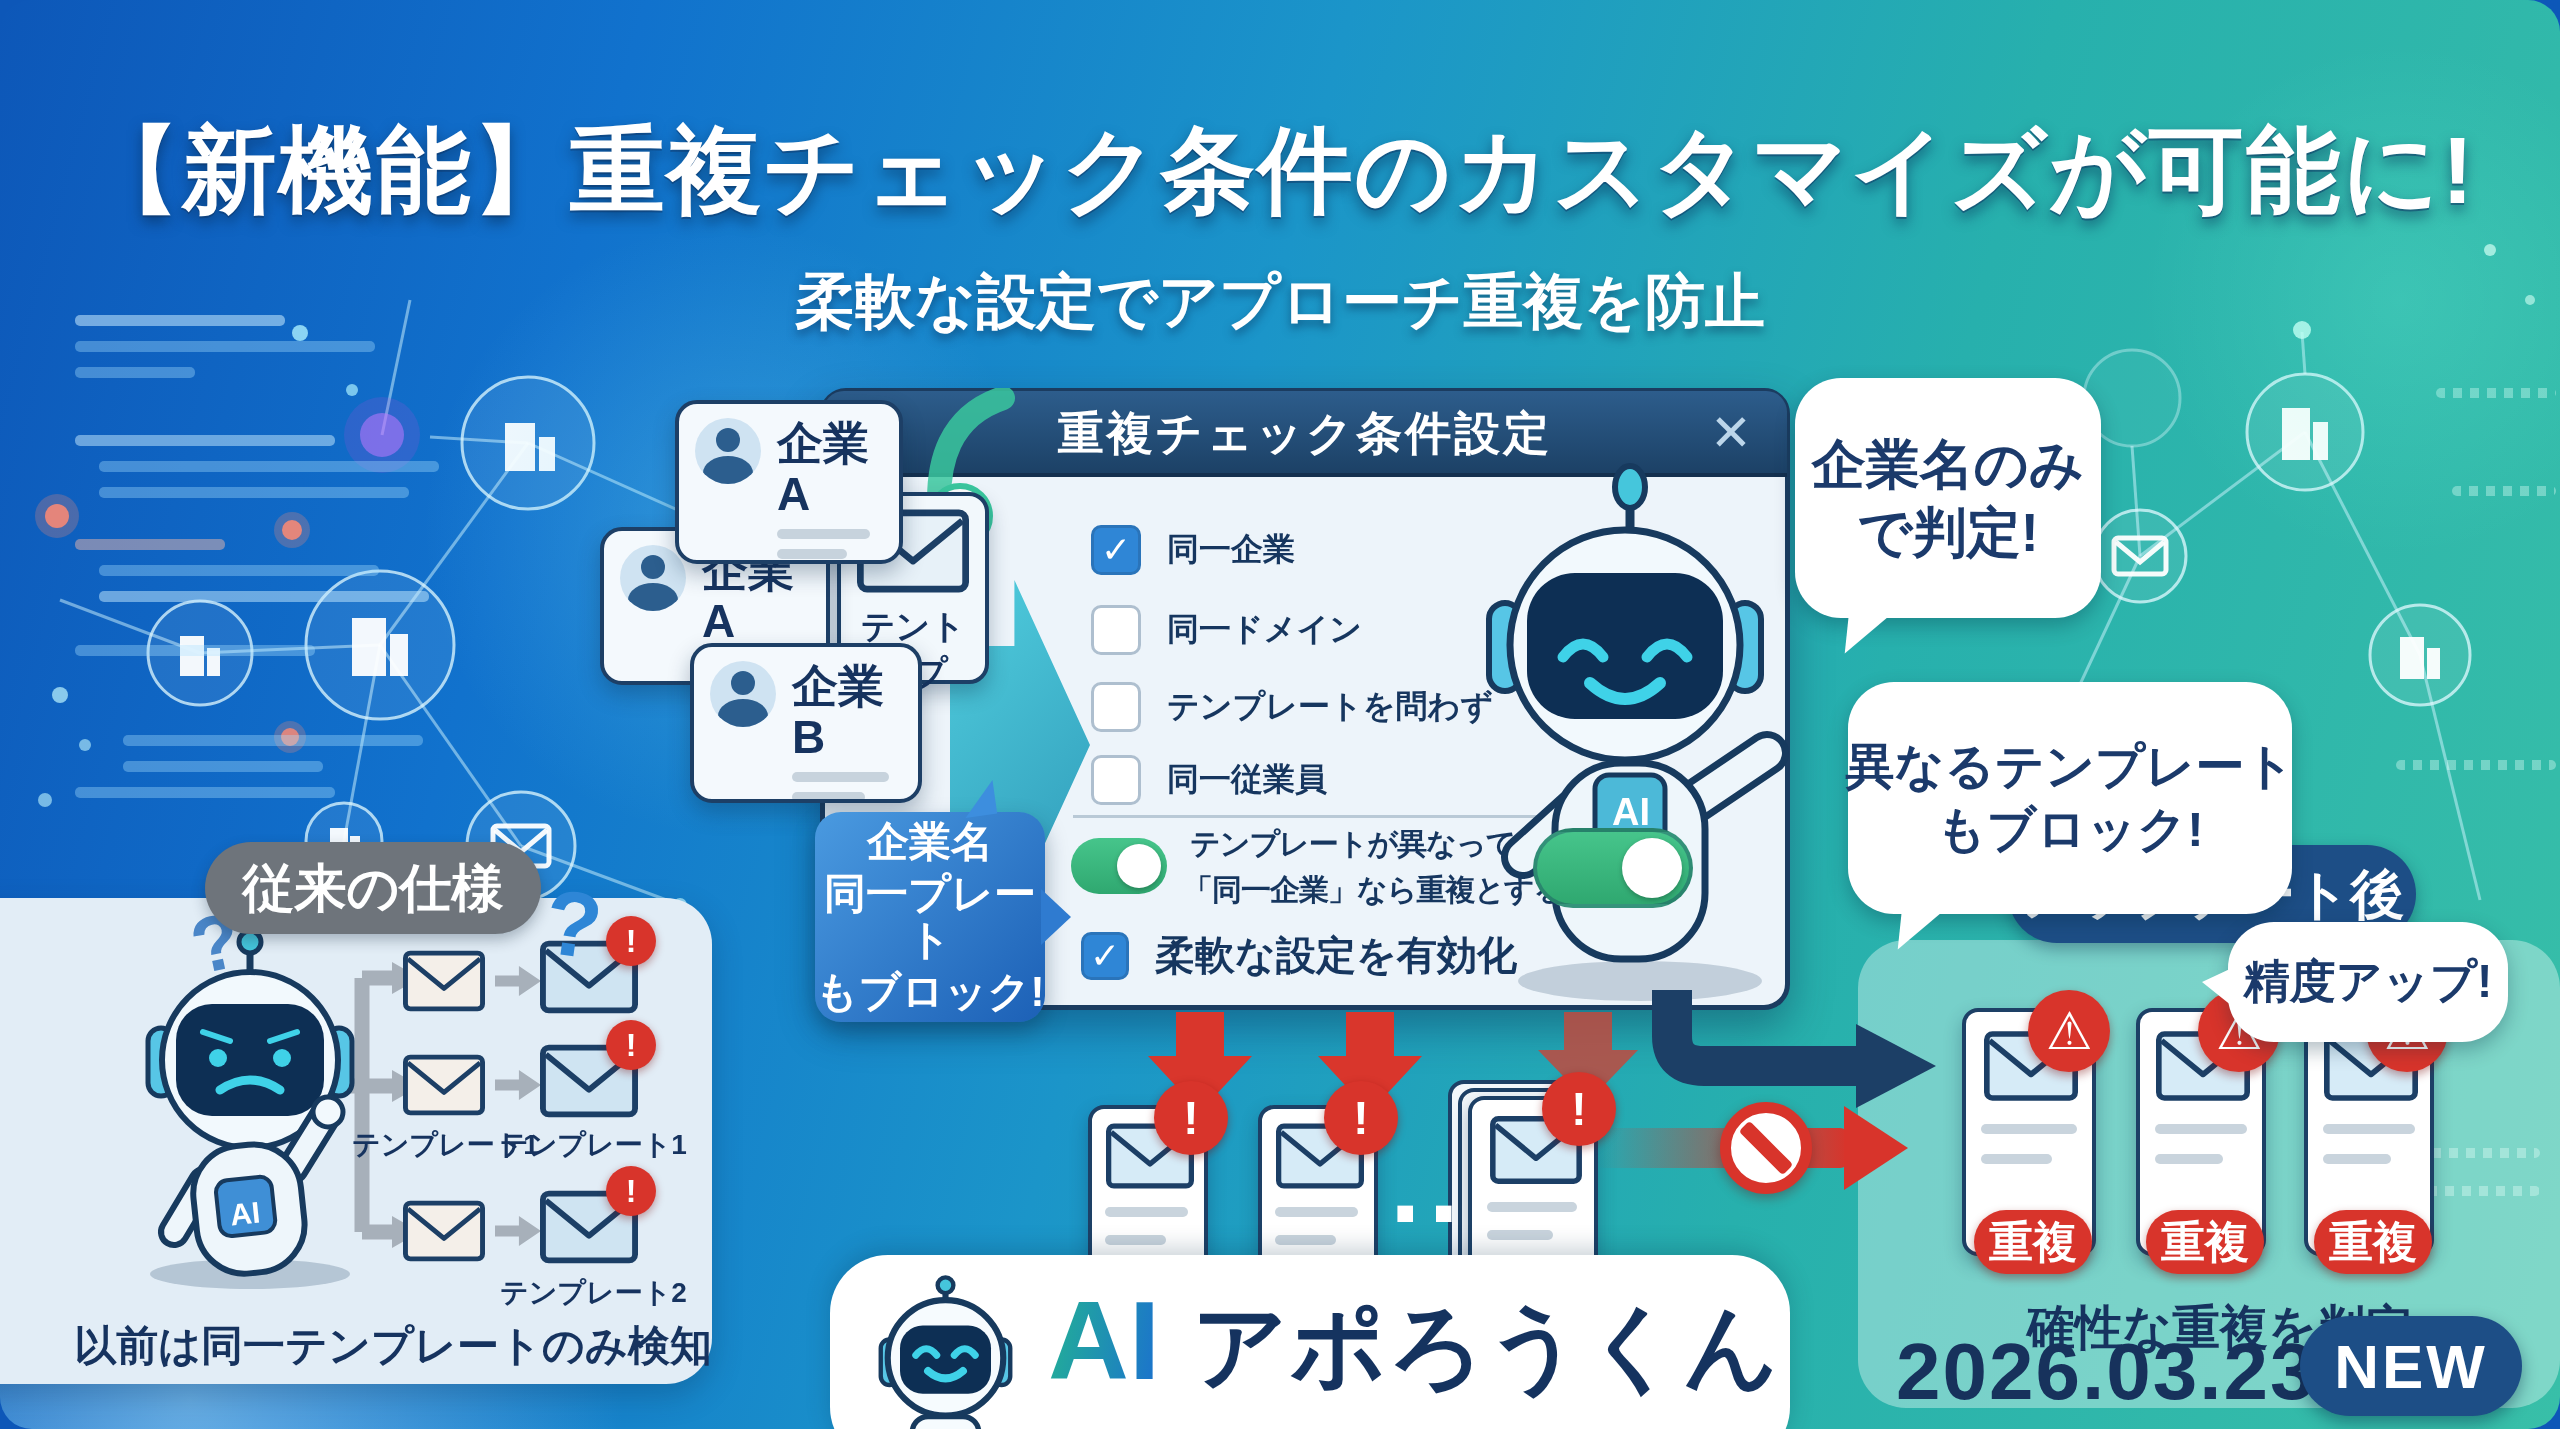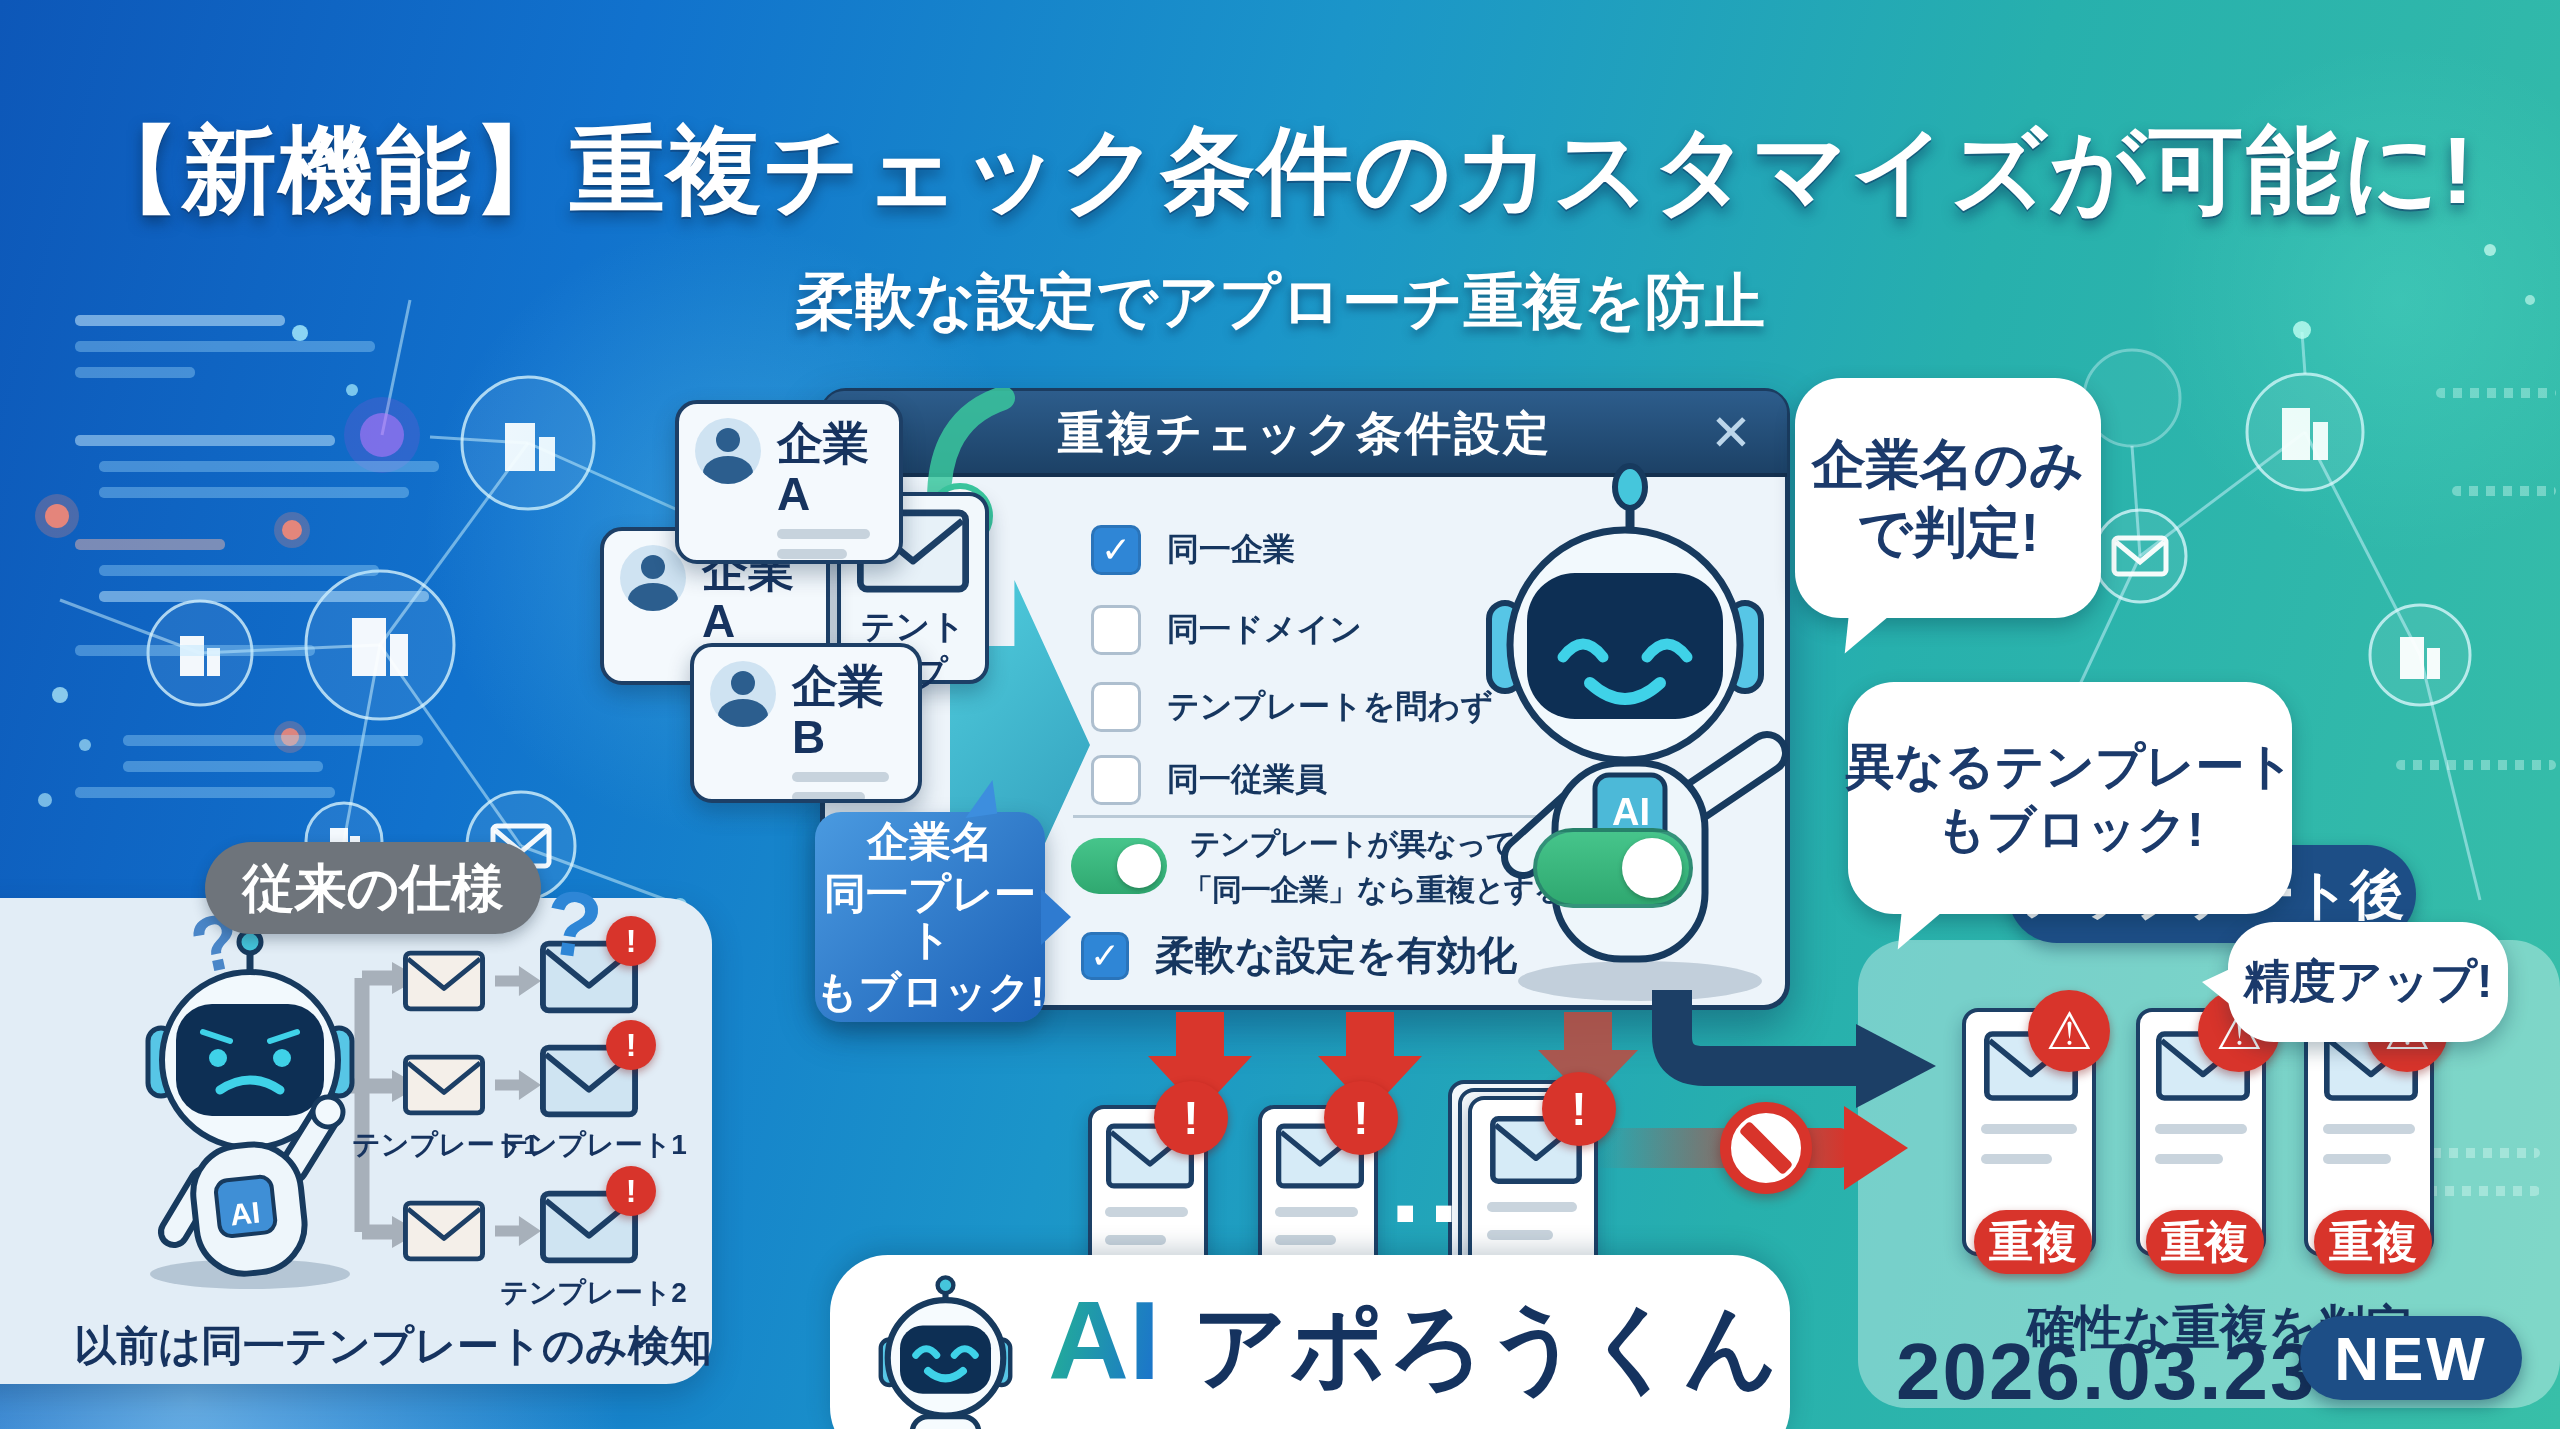--- a/index.html
+++ b/index.html
@@ -1,18 +1,18 @@
 <!DOCTYPE html>
 <html><head>
 <meta charset="utf-8">
 <style>
   html,body{margin:0;padding:0;background:#0d57b8;}
   *{box-sizing:border-box;font-family:"Liberation Sans","DejaVu Sans",sans-serif;}
   #stage{position:relative;width:2560px;height:1429px;overflow:hidden;
-    background:linear-gradient(105deg,#0d57b8 0%,#1172cd 22%,#1b95c9 46%,#27b0ad 70%,#38bfa8 100%);}
+    background:linear-gradient(105deg,#0d57b8 0%,#1172cd 22%,#1b95c9 46%,#27b0ad 70%,#38bfa8 100%);border-radius:32px;}
   .abs{position:absolute;}
   .glow{position:absolute;border-radius:50%;z-index:1;}
   .crow{position:absolute;height:11px;border-radius:5px;background:rgba(170,225,255,.36);}
   .bin{position:absolute;z-index:1;opacity:.5;height:10px;border-radius:5px;
     background:repeating-linear-gradient(90deg,rgba(225,255,248,.75) 0 9px,transparent 9px 17px);}
   
   .title{position:absolute;left:0;right:0;top:44px;text-align:center;z-index:3;color:#fff;
     font-size:95px;font-weight:900;letter-spacing:2px;
     text-shadow:0 7px 14px rgba(5,40,80,.55),0 2px 0 rgba(20,60,110,.5);}
   .subtitle{position:absolute;left:0;right:0;top:212px;text-align:center;z-index:3;color:#fff;
@@ -100,21 +100,21 @@
   .upanel{position:absolute;left:1858px;top:940px;width:702px;height:468px;border-radius:48px;
     background:rgba(236,252,248,.40);}
   
   .logocard{position:absolute;left:830px;top:1255px;width:960px;height:210px;border-radius:58px;background:#fff;
     z-index:8;box-shadow:0 -6px 24px rgba(0,40,70,.22);}
   .logo-ai{position:absolute;left:1048px;top:1276px;z-index:9;font-size:112px;font-weight:900;
     background:linear-gradient(100deg,#23b393,#1b6fd0);-webkit-background-clip:text;background-clip:text;
     -webkit-text-fill-color:transparent;color:#1b6fd0;}
   .logo-name{position:absolute;left:1192px;top:1284px;z-index:9;font-size:94px;font-weight:900;color:#15335f;letter-spacing:2px;}
   .date{position:absolute;left:1896px;top:1326px;z-index:8;font-size:80px;font-weight:900;color:#17325c;letter-spacing:2px;}
-  .newpill{position:absolute;left:2300px;top:1316px;width:222px;height:84px;border-radius:52px;background:#1d4e86;
+  .newpill{position:absolute;left:2300px;top:1316px;width:222px;height:100px;border-radius:52px;background:#1d4e86;
     z-index:8;color:#fff;font-size:62px;font-weight:900;letter-spacing:3px;display:flex;align-items:center;justify-content:center;
     box-shadow:0 6px 16px rgba(5,30,60,.4);}
 </style>
 </head>
 <body>
 
 <div id="stage">
 
   <svg class="abs" style="left:0;top:0;z-index:1;" width="2560" height="1429" viewBox="0 0 2560 1429">
     <g stroke="rgba(210,245,255,.5)" stroke-width="3">

